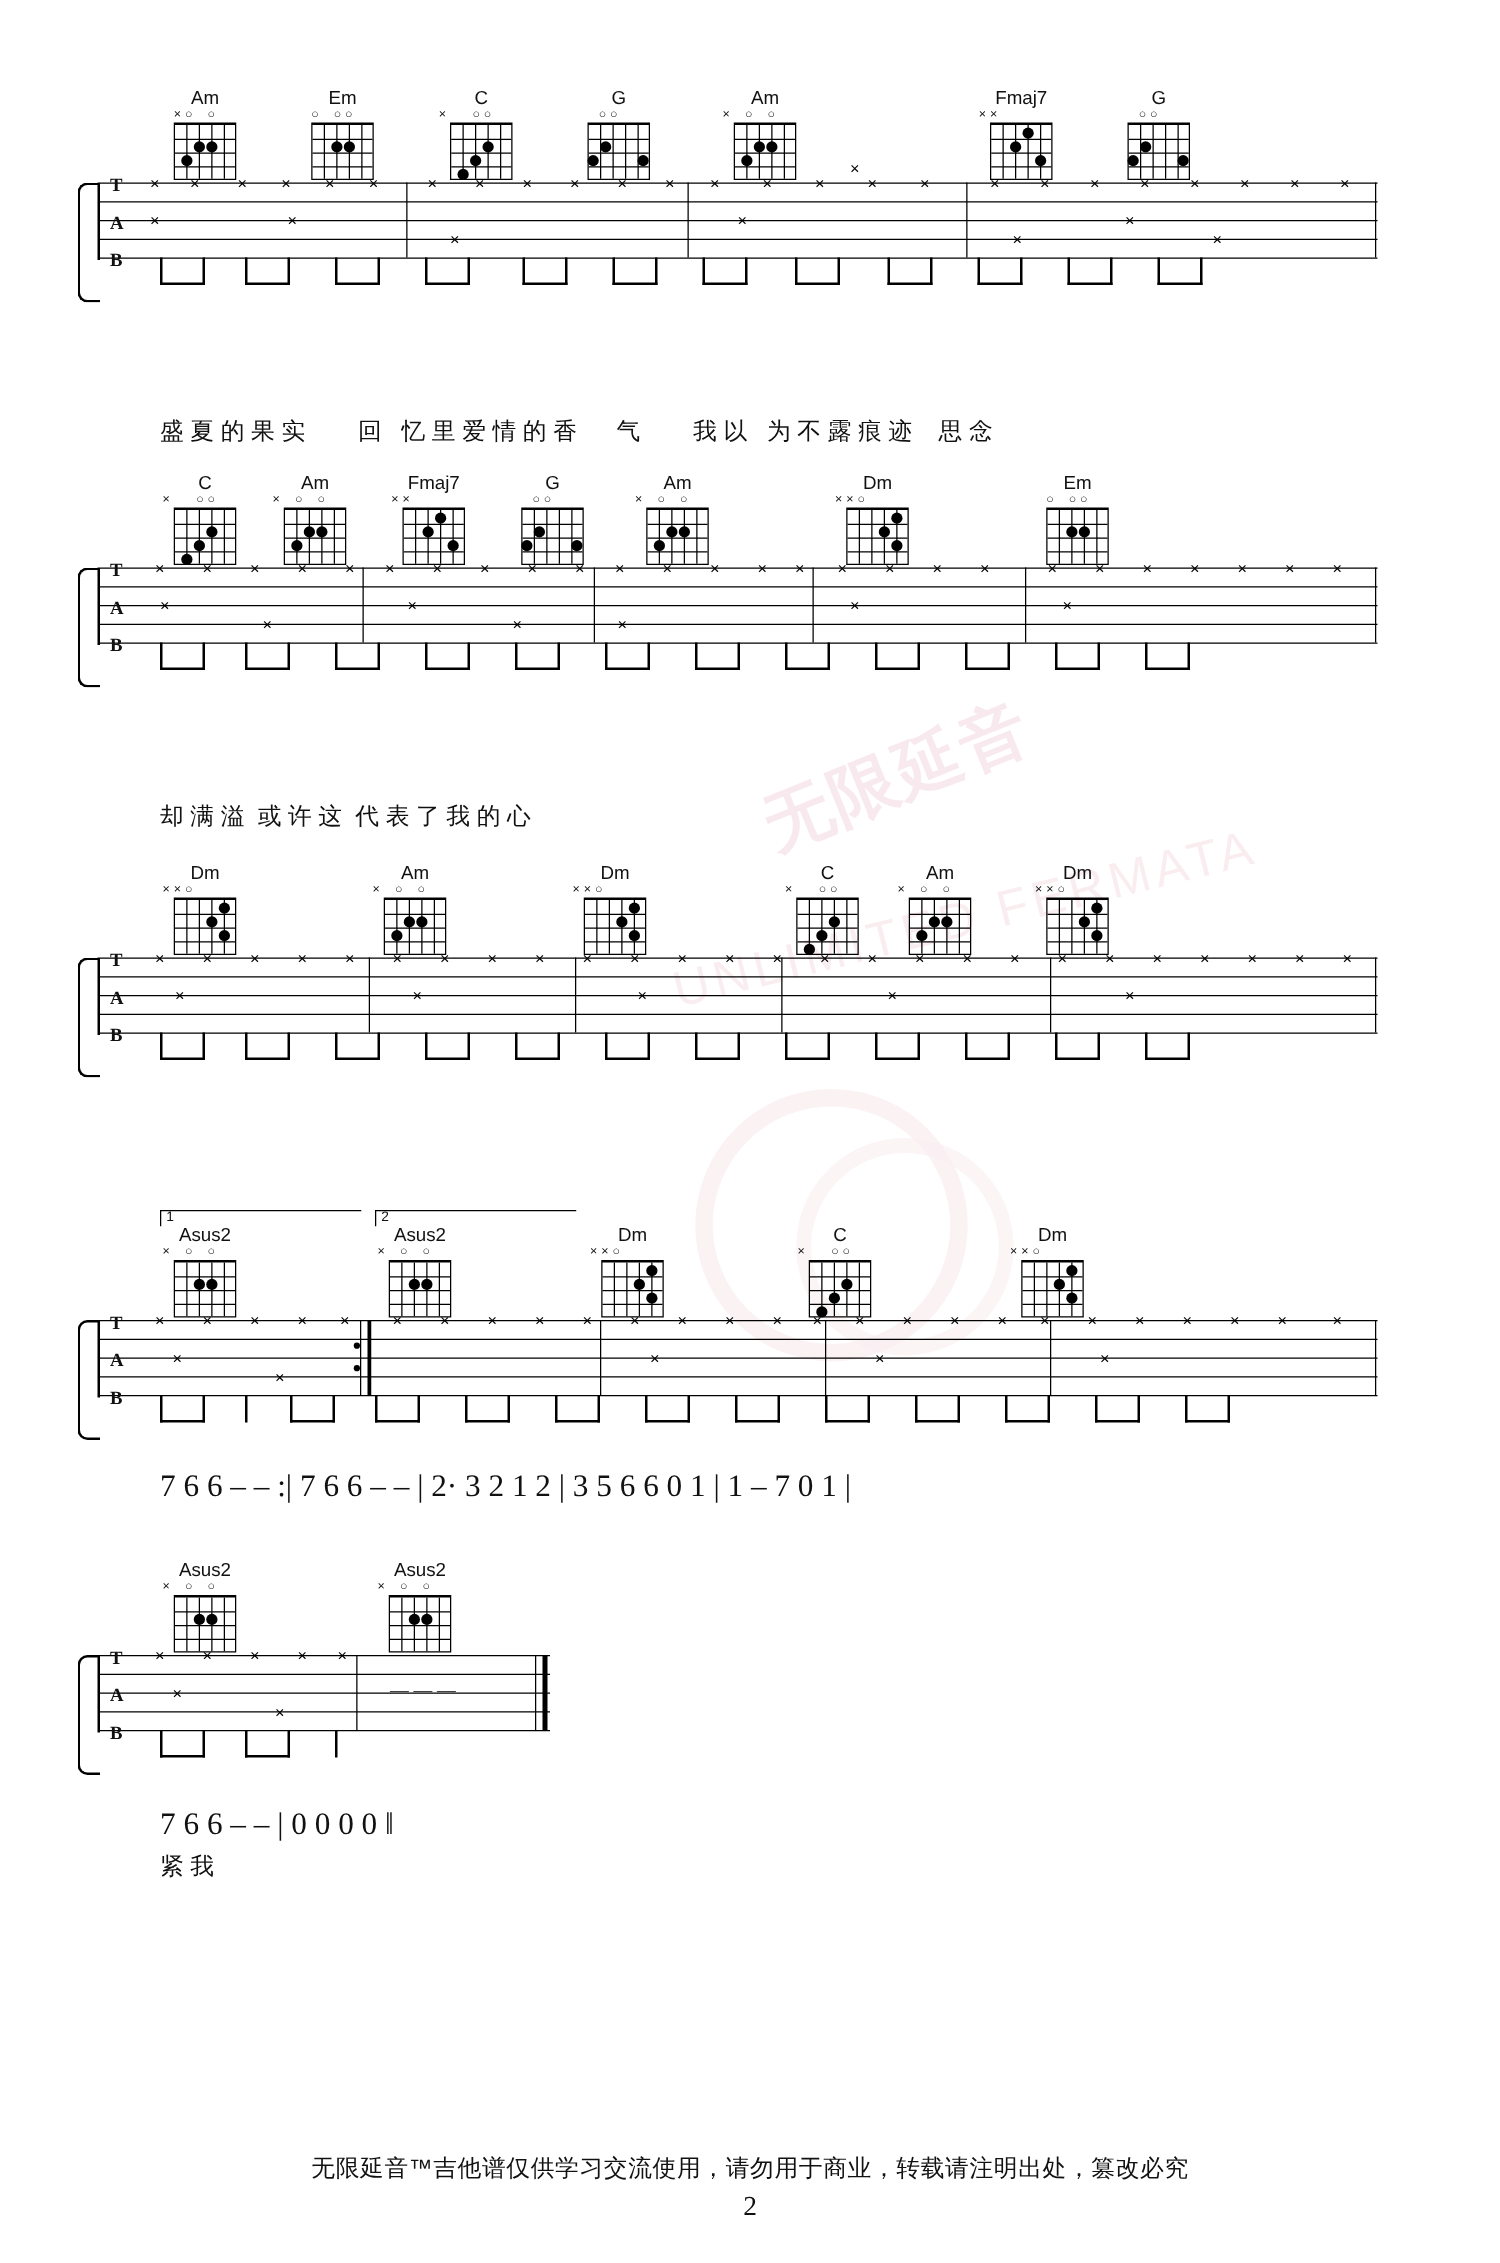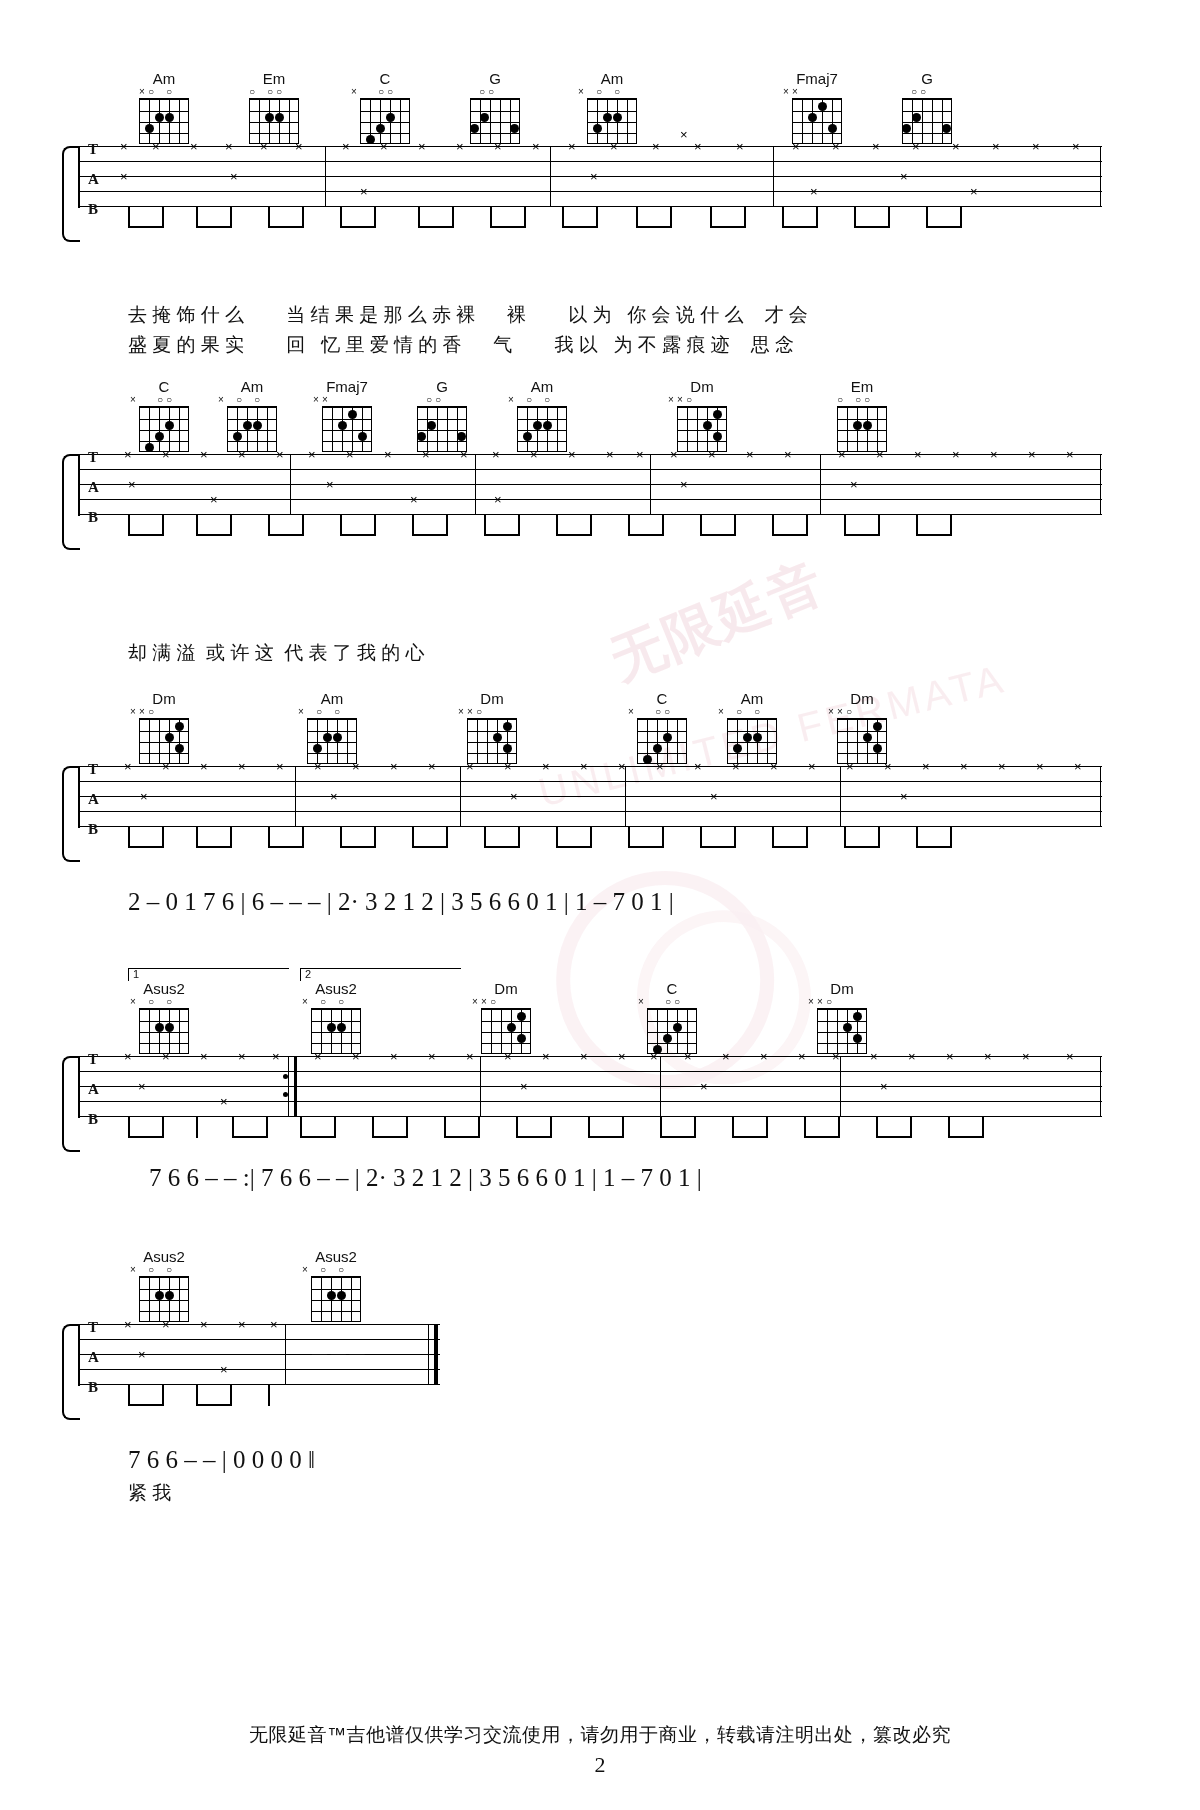--- a/index.html
+++ b/index.html
@@ -283,21 +283,20 @@
         <div class="stem" style="left:816px;top:136px;height:22px;"></div>
       <div class="beam" style="left:782px;top:156px;width:36px;"></div>
       <div class="stem" style="left:854px;top:136px;height:22px;"></div>
         <div class="stem" style="left:888px;top:136px;height:22px;"></div>
       <div class="beam" style="left:854px;top:156px;width:36px;"></div>
       <div class="stem" style="left:926px;top:136px;height:22px;"></div>
         <div class="stem" style="left:960px;top:136px;height:22px;"></div>
       <div class="beam" style="left:926px;top:156px;width:36px;"></div>
     </div>
 
-    <div class="lyric" style="left:128px;top:232px;">去 掩 饰 什 么        当 结 果 是 那 么 赤 裸      裸        以 为   你 会 说 什 么    才 会</div>
     <div class="lyric" style="left:128px;top:262px;">盛 夏 的 果 实        回   忆 里 爱 情 的 香      气        我 以   为 不 露 痕 迹    思 念</div>
   </div>
 
   <div class="system" style="left:0;top:378px;width:1200px;height:300px;">
     <div>
       <div class="chord" style="left:128px;top:0;">
         <div class="nm">C</div>
         <div class="marks">
             <span style="left:2px;">×</span>
             <span style="left:29px;">○</span>
@@ -727,21 +726,20 @@
       <div class="stem" style="left:772px;top:136px;height:22px;"></div>
         <div class="stem" style="left:806px;top:136px;height:22px;"></div>
       <div class="beam" style="left:772px;top:156px;width:36px;"></div>
       <div class="stem" style="left:844px;top:136px;height:22px;"></div>
         <div class="stem" style="left:878px;top:136px;height:22px;"></div>
       <div class="beam" style="left:844px;top:156px;width:36px;"></div>
       <div class="stem" style="left:916px;top:136px;height:22px;"></div>
         <div class="stem" style="left:950px;top:136px;height:22px;"></div>
       <div class="beam" style="left:916px;top:156px;width:36px;"></div>
     </div>
-    <div class="numline" style="left:128px;top:198px;">2 – 0 1 7 6 | 6 – – – | 2· 3 2 1 2 | 3 5 6 6 0 1 | 1 – 7 0 1 |</div>
   </div>
 
   <div class="system" style="left:0;top:962px;width:1200px;height:280px;">
     <div class="volta" style="left:128px;top:6px;width:160px;height:12px;"></div>
     <div class="voltalbl" style="left:133px;top:6px;">1</div>
     <div class="volta" style="left:300px;top:6px;width:160px;height:12px;"></div>
     <div class="voltalbl" style="left:305px;top:6px;">2</div>
 
     <div>
       <div class="chord" style="left:128px;top:18px;">
@@ -926,21 +924,21 @@
       <div class="stem" style="left:804px;top:154px;height:22px;"></div>
         <div class="stem" style="left:838px;top:154px;height:22px;"></div>
       <div class="beam" style="left:804px;top:174px;width:36px;"></div>
       <div class="stem" style="left:876px;top:154px;height:22px;"></div>
         <div class="stem" style="left:910px;top:154px;height:22px;"></div>
       <div class="beam" style="left:876px;top:174px;width:36px;"></div>
       <div class="stem" style="left:948px;top:154px;height:22px;"></div>
         <div class="stem" style="left:982px;top:154px;height:22px;"></div>
       <div class="beam" style="left:948px;top:174px;width:36px;"></div>
     </div>
-    <div class="numline" style="left:128px;top:202px;margin-left:21px;">7 6 6 – – :| 7 6 6 – – | 2· 3 2 1 2 | 3 5 6 6 0 1 | 1 – 7 0 1 |</div>
+    <div class="numline" style="left:128px;top:214px;">7 6 6 – – :| 7 6 6 – – | 2· 3 2 1 2 | 3 5 6 6 0 1 | 1 – 7 0 1 |</div>
   </div>
 
   <div class="system" style="left:0;top:1248px;width:1200px;height:290px;">
     <div>
       <div class="chord" style="left:128px;top:0;">
         <div class="nm">Asus2</div>
         <div class="marks">
             <span style="left:2px;">×</span>
             <span style="left:20px;">○</span>
             <span style="left:38px;">○</span>

